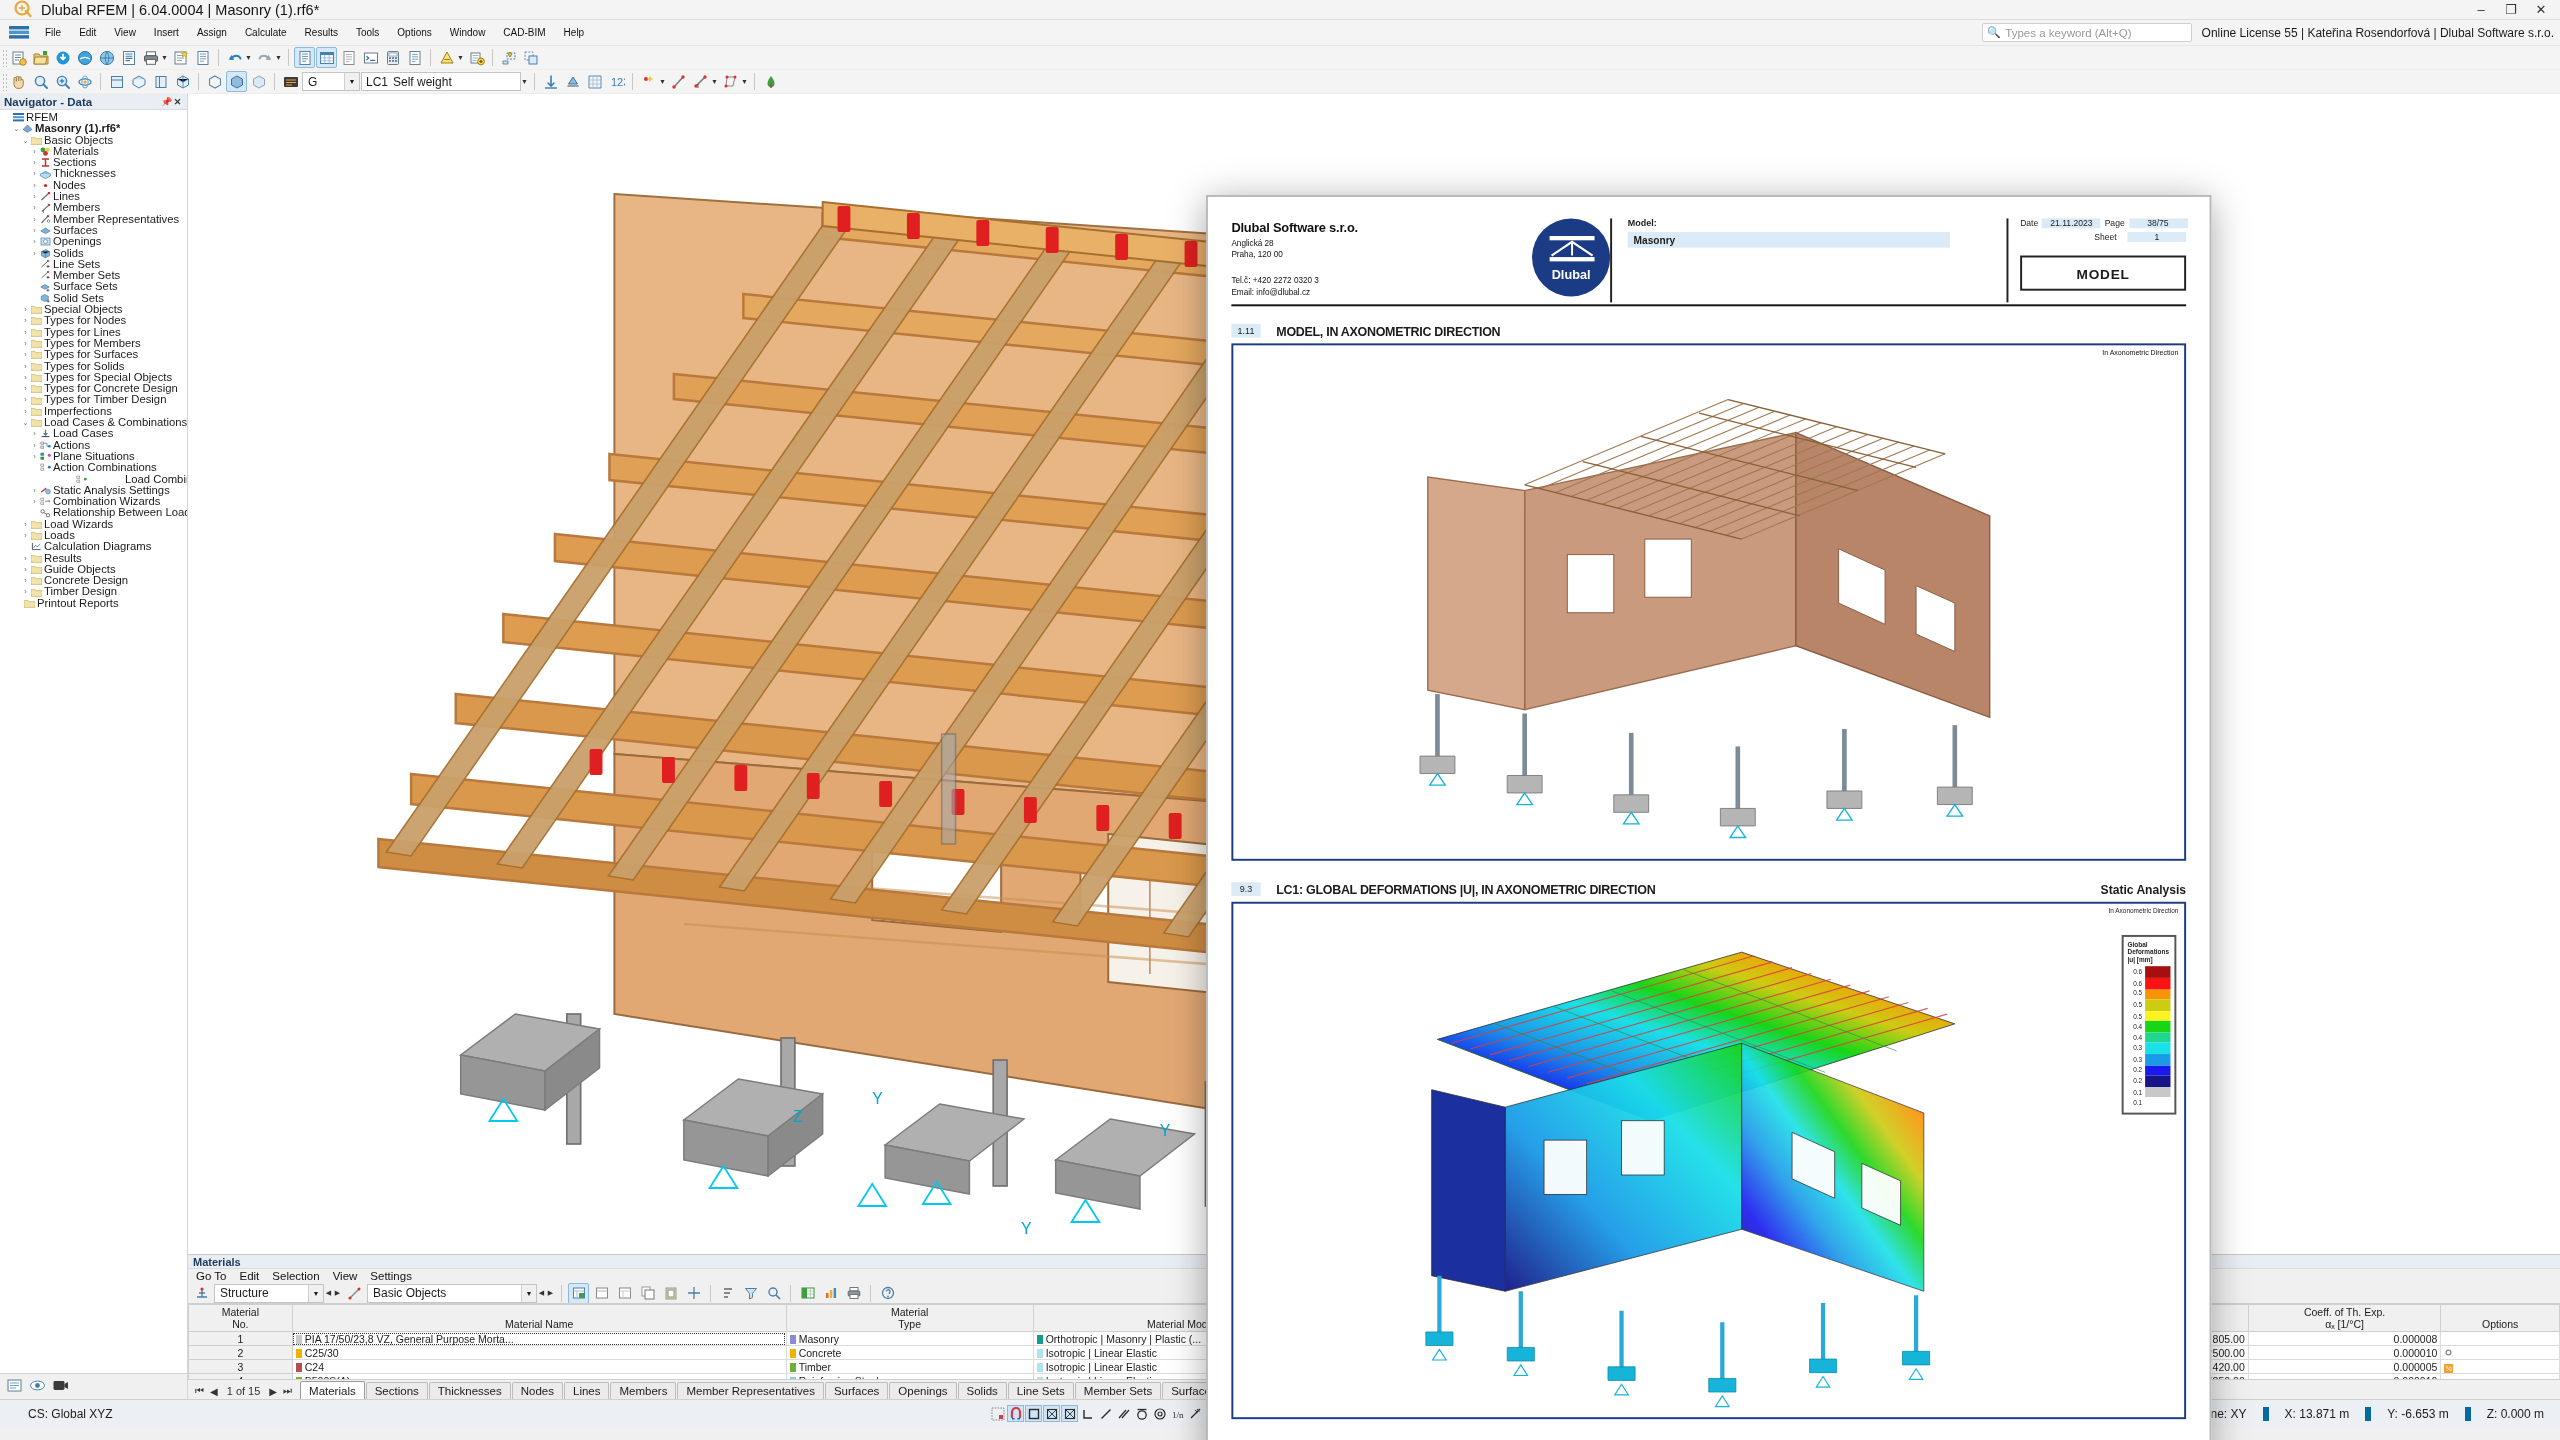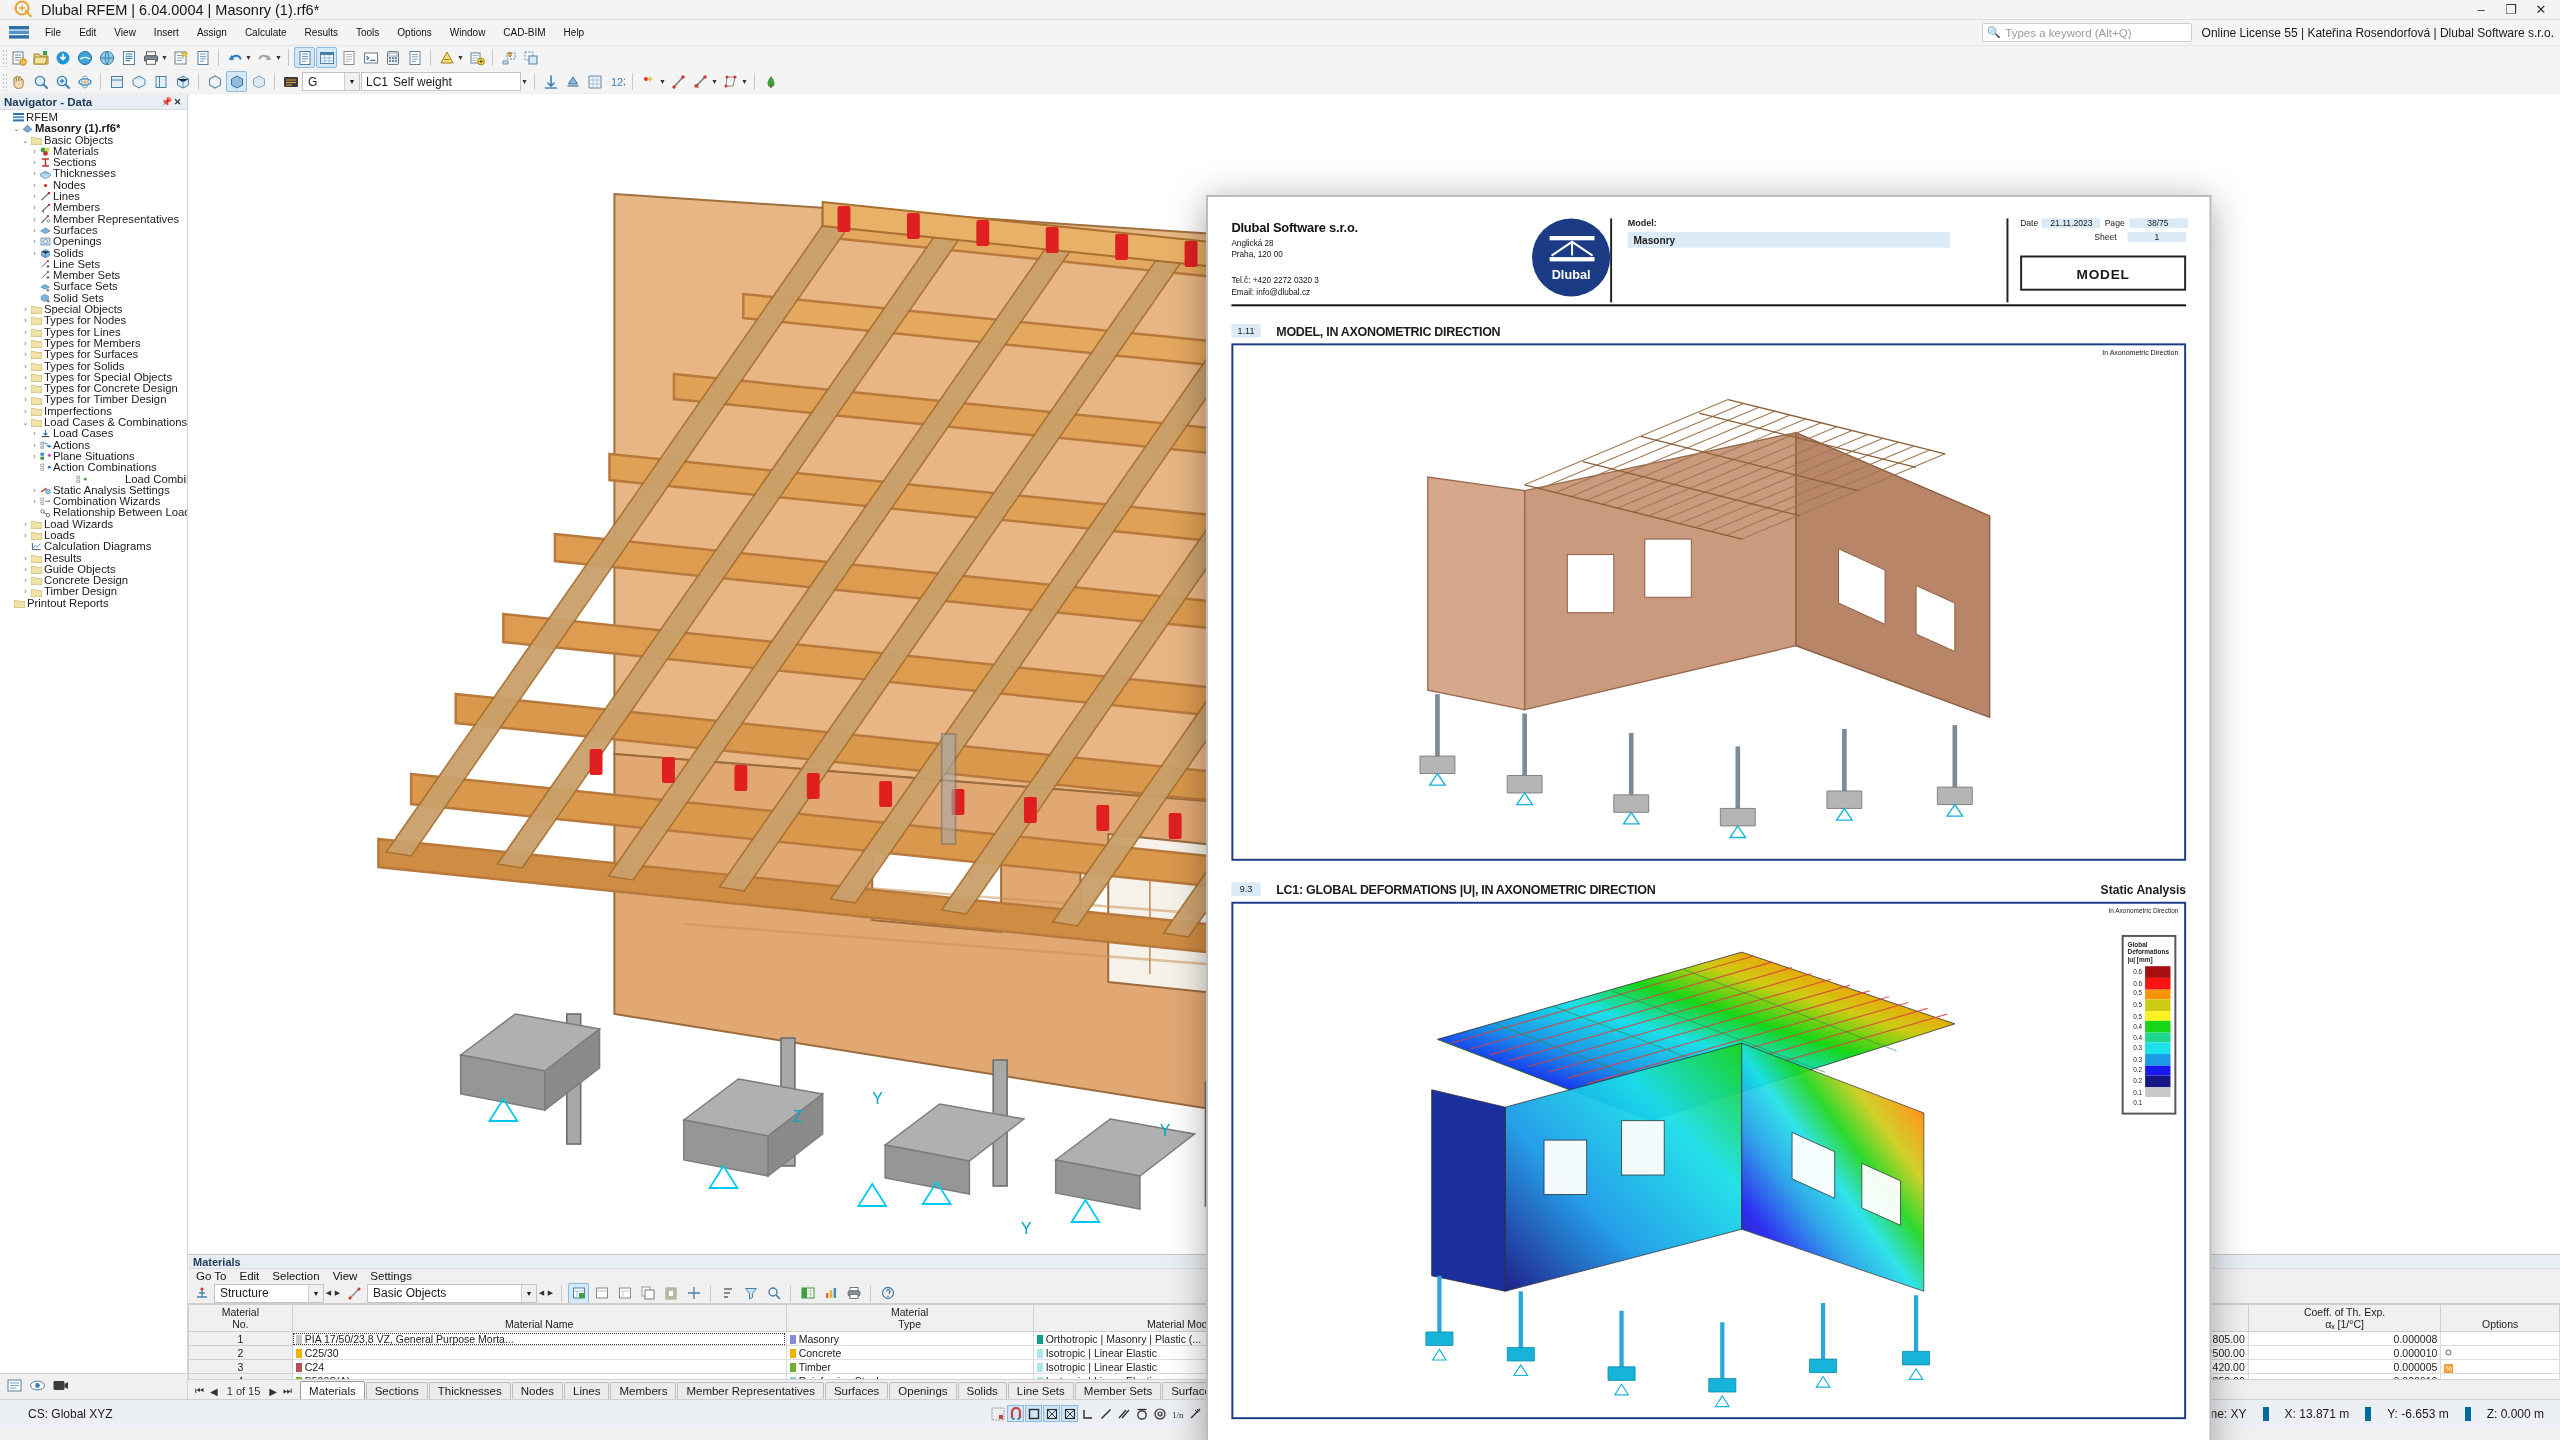--- a/index.html
+++ b/index.html
@@ -896,21 +896,21 @@
         </div>
         <div class="tn" style="padding-left: 21px;">
           <span class="exp">›</span>
           <span class="ico">
             <svg width="11" height="9" viewBox="0 0 11 9">
               <path d="M0 1.4h4l.9 1.2H11V8.4H0z" fill="#f2e3ac" stroke="#c3a94a" stroke-width=".6"></path>
             </svg>
           </span>
           <span class="lbl">Timber Design</span>
         </div>
-        <div class="tn" style="padding-left: 4px; align-items: center;">
+        <div class="tn" style="padding-left: 14px; align-items: center;">
           <span class="exp"></span>
           <span class="ico">
             <svg width="11" height="9" viewBox="0 0 11 9">
               <path d="M0 1.4h4l.9 1.2H11V8.4H0z" fill="#f2e3ac" stroke="#c3a94a" stroke-width=".6"></path>
             </svg>
           </span>
           <span class="lbl">Printout Reports</span>
         </div>
       </div>
     <div class="nav-foot">

